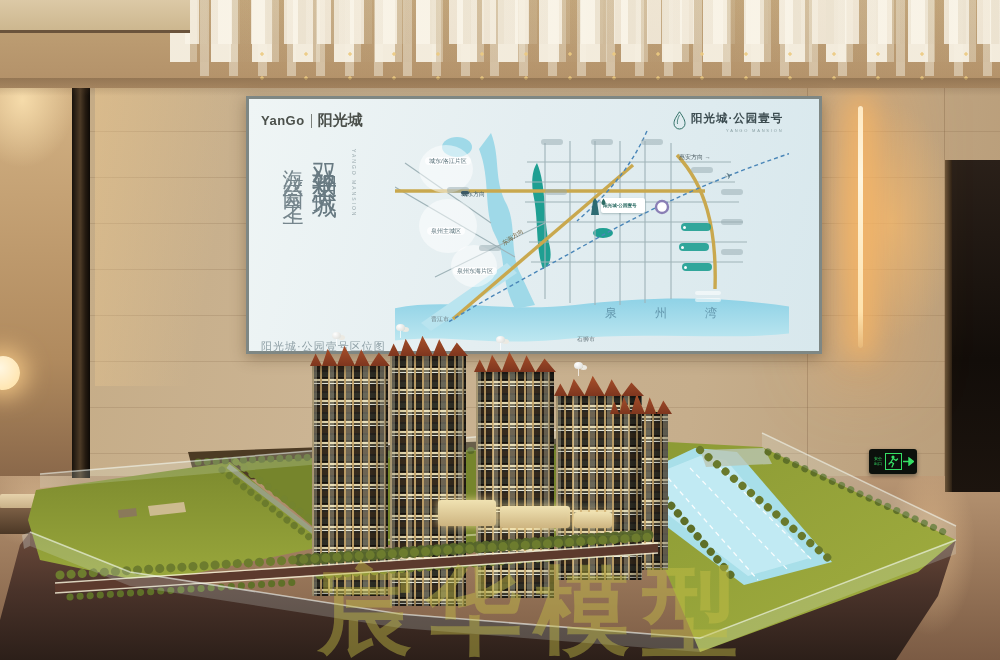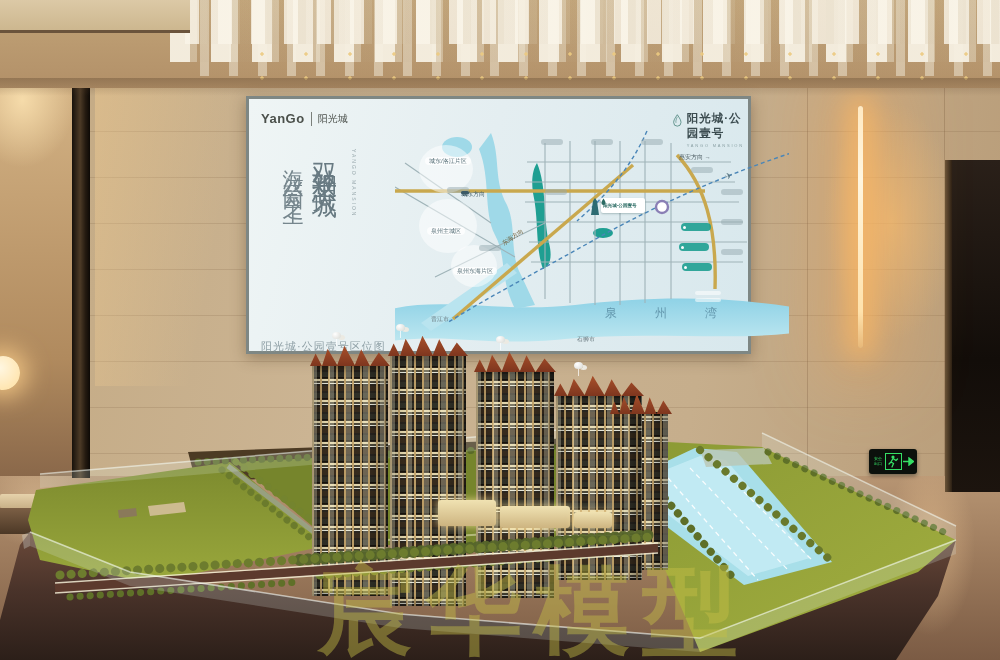--- a/index.html
+++ b/index.html
@@ -71,27 +71,27 @@
 
   
   #floor{left:0;top:440px;width:1000px;height:220px;
     background:linear-gradient(#c2a07c,#9c7a5c 55%,#7b5b44);}
   #floor-gloss-r{left:860px;top:470px;width:140px;height:190px;
     background:radial-gradient(ellipse 60px 120px at 50% 40%, rgba(255,214,160,.45), rgba(255,214,160,0) 75%);}
   #floor-gloss-l{left:0px;top:455px;width:120px;height:120px;
     background:radial-gradient(ellipse 70px 60px at 30% 40%, rgba(255,226,180,.35), rgba(255,226,180,0) 75%);}
 
   
-  #billboard{left:246px;top:96px;width:505px;height:258px;
+  #billboard{left:246px;top:96px;width:576px;height:258px;
     background:linear-gradient(105deg,#eff5f5 0%,#e4eef1 45%,#d8e8ed 100%);
-    border:3px solid #7e8784;box-shadow:0 4px 14px rgba(60,40,20,.35);box-sizing:border-box;}
+    border:3px solid #7e8784;box-shadow:0 4px 14px rgba(60,40,20,.35);box-sizing:border-box;text-align:right;}
   #brand-left{left:12px;top:12px;display:flex;align-items:center;gap:6px;color:#4b504b;}
   #brand-latin{font-size:13px;font-weight:bold;letter-spacing:.5px;}
   #brand-div{width:1px;height:14px;background:#7b807b;}
-  #brand-cn{font-size:10px;font-family:"Liberation Serif","DejaVu Serif",serif;font-weight:normal;}
+  #brand-cn{font-size:15px;font-family:"Liberation Serif","DejaVu Serif",serif;font-weight:bold;}
   .vtext{writing-mode:vertical-rl;text-orientation:upright;}
   #headline-sec{left:30px;top:54px;font-size:21px;letter-spacing:7px;color:#76868d;}
   #headline-pri{left:60px;top:44px;font-size:25px;letter-spacing:6px;color:#687a82;font-weight:500;}
   #headline-lat{left:102px;top:50px;font-size:5px;letter-spacing:2px;color:#98a8ad;writing-mode:vertical-rl;text-orientation:mixed;}
   #caption{left:12px;top:240px;font-size:11px;letter-spacing:1px;color:#90a1a7;}
   #proj-logo{left:424px;top:12px;display:flex;gap:5px;align-items:flex-start;}
   #proj-txt-cn{font-size:11.5px;letter-spacing:1px;color:#3c4c50;font-weight:bold;}
   #proj-txt-en{font-size:4px;letter-spacing:1.8px;color:#8aa0a4;margin-top:2px;}
 
   

